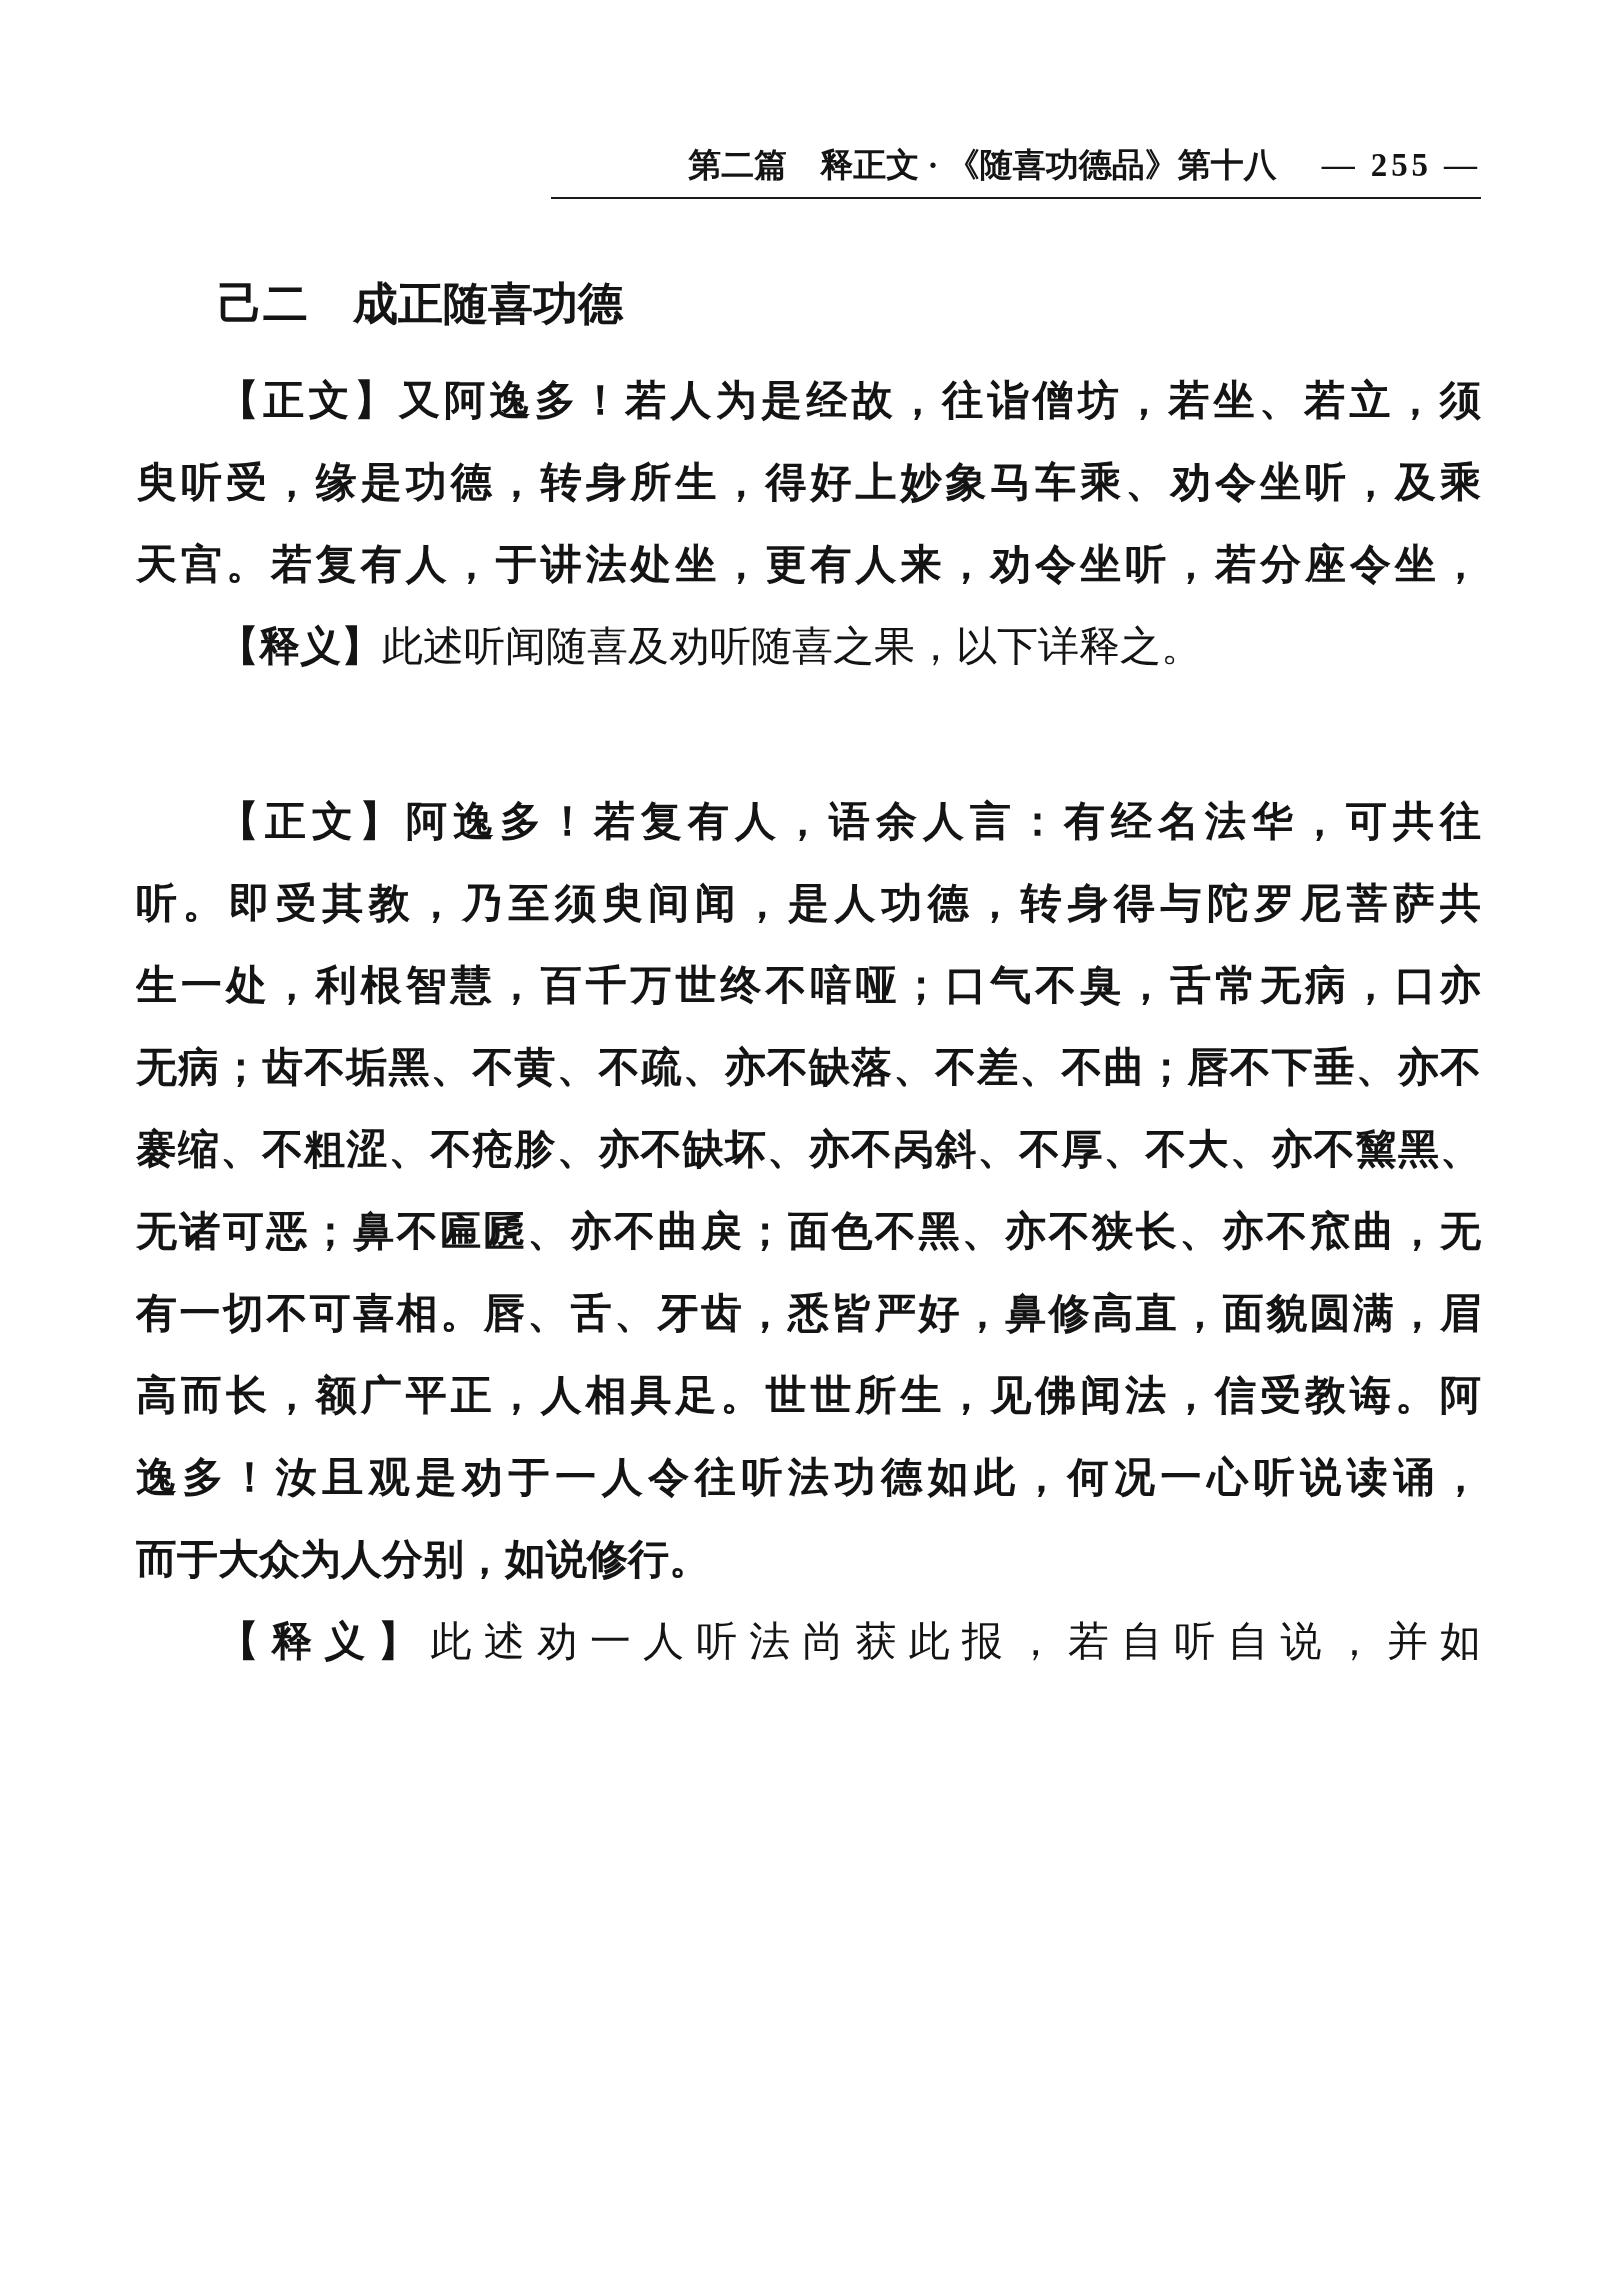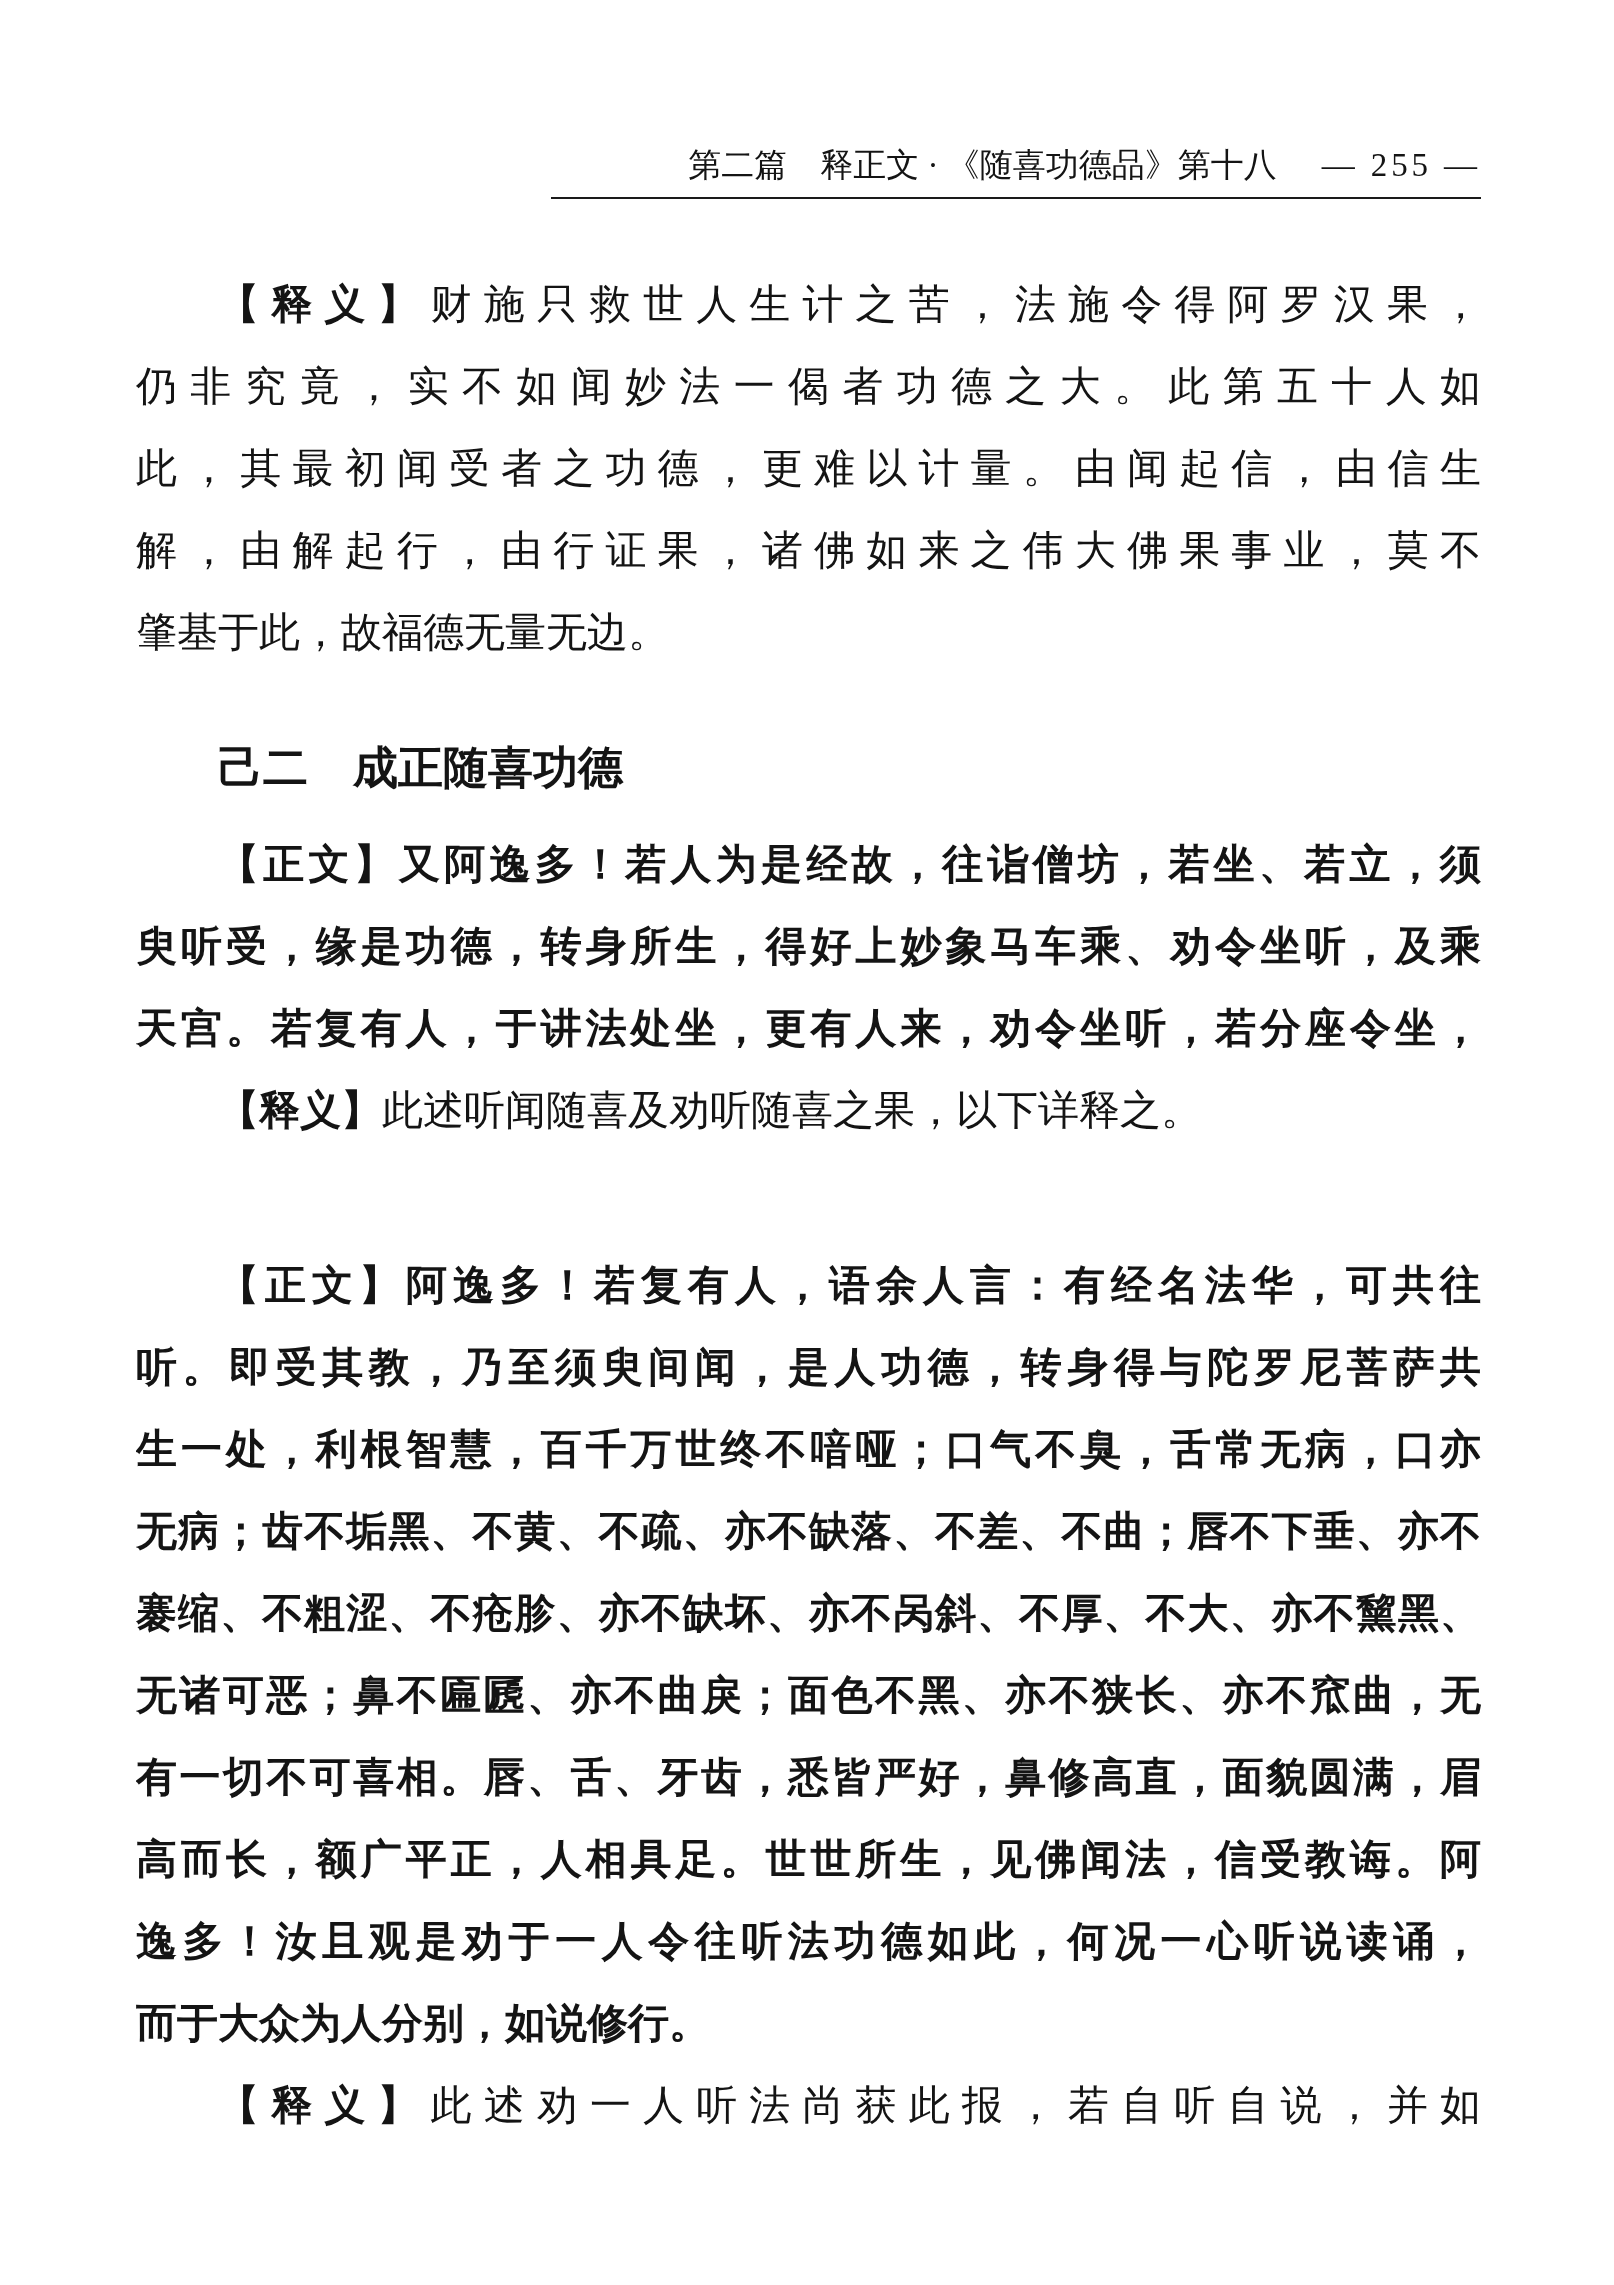--- a/index.html
+++ b/index.html
@@ -16,21 +16,21 @@
     width: 1615px;
     height: 2285px;
     padding: 146px 134px 0 136px;
   }
   
   .header-row {
     display: flex;
     justify-content: flex-end;
     align-items: baseline;
     gap: 45px;
-    font-weight: normal;
+    font-weight: bold;
     font-size: 33px;
     line-height: 39px;
     white-space: nowrap;
   }
   .header-rule {
     margin-top: 11.6px;
     margin-left: auto;
     width: 930px;
     height: 2.9px;
     background: #1a1a1a;
@@ -79,27 +79,20 @@
 
 <div class="page">
 
   <div class="header-row">
     <span>第二篇　释正文 · 《随喜功德品》第十八</span>
     <span class="page-number">— 255 —</span>
   </div>
   <div class="header-rule"></div>
 
   <div class="content">
-      <div class="para shiyi">
-        <div class="line first"><span class="label">【释义】</span>财施只救世人生计之苦，法施令得阿罗汉果，</div>
-        <div class="line">仍非究竟，实不如闻妙法一偈者功德之大。此第五十人如</div>
-        <div class="line">此，其最初闻受者之功德，更难以计量。由闻起信，由信生</div>
-        <div class="line">解，由解起行，由行证果，诸佛如来之伟大佛果事业，莫不</div>
-        <div class="line end">肇基于此，故福德无量无边。</div>
-      </div>
       <div class="heading">己二　成正随喜功德</div>
       <div class="para zhengwen">
         <div class="line first"><span class="label">【正文】</span>又阿逸多！若人为是经故，往诣僧坊，若坐、若立，须</div>
         <div class="line">臾听受，缘是功德，转身所生，得好上妙象马车乘、劝令坐听，及乘</div>
         <div class="line">天宫。若复有人，于讲法处坐，更有人来，劝令坐听，若分座令坐，</div>
       </div>
       <div class="para shiyi">
         <div class="line first end"><span class="label">【释义】</span>此述听闻随喜及劝听随喜之果，以下详释之。</div>
       </div>
       <div class="para zhengwen gap-before">

